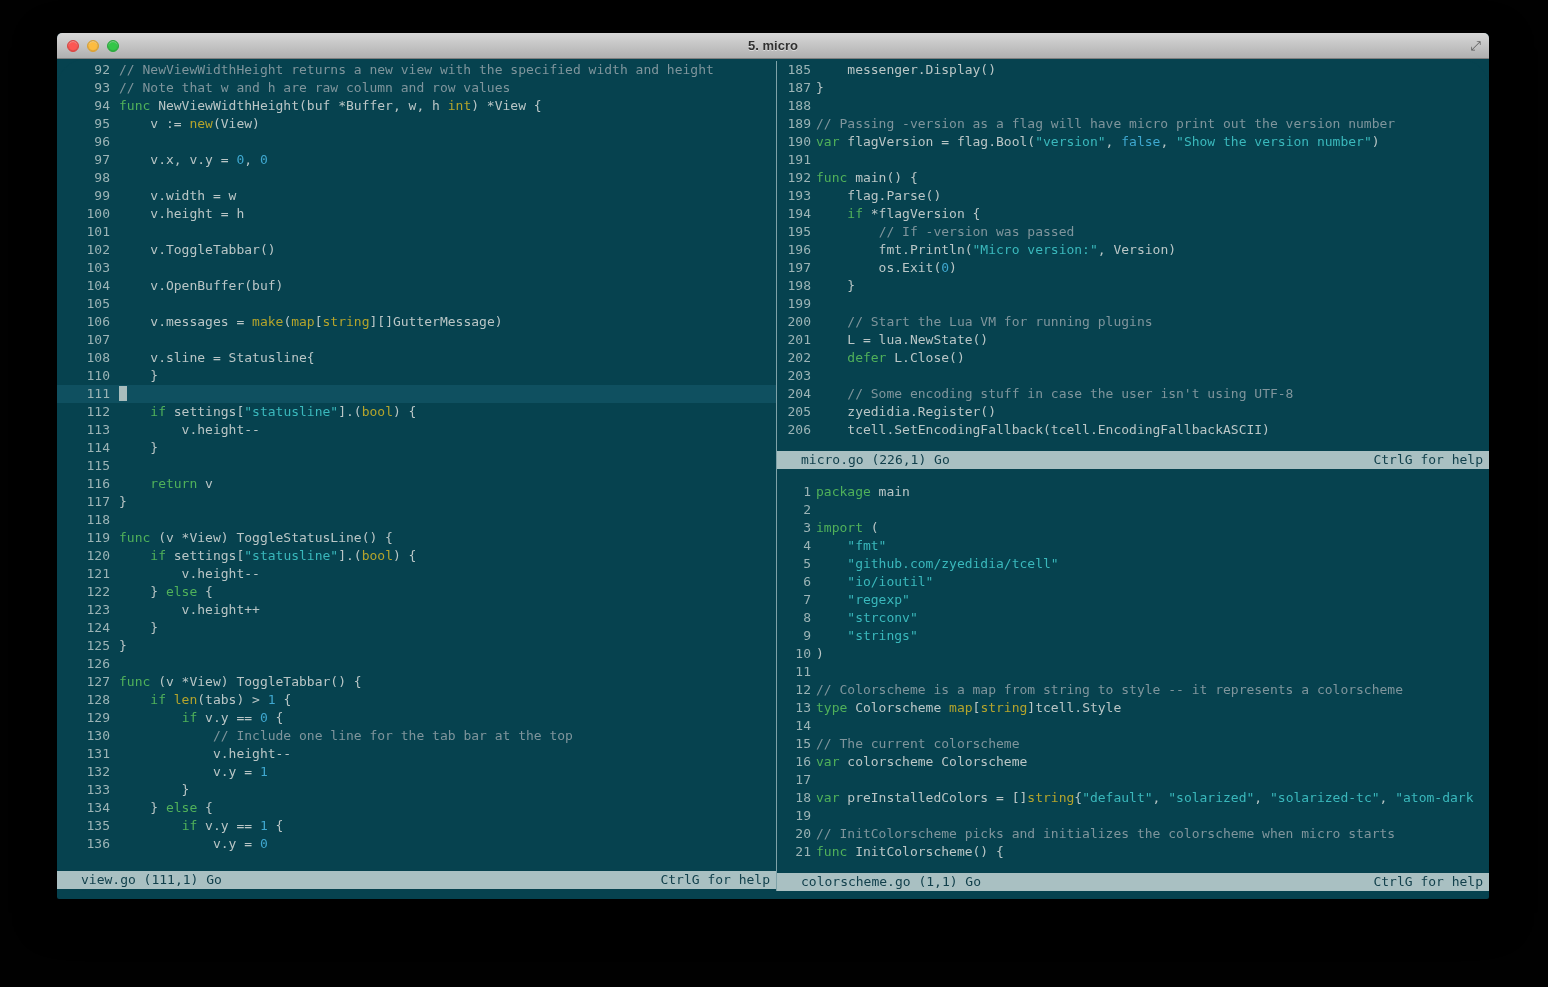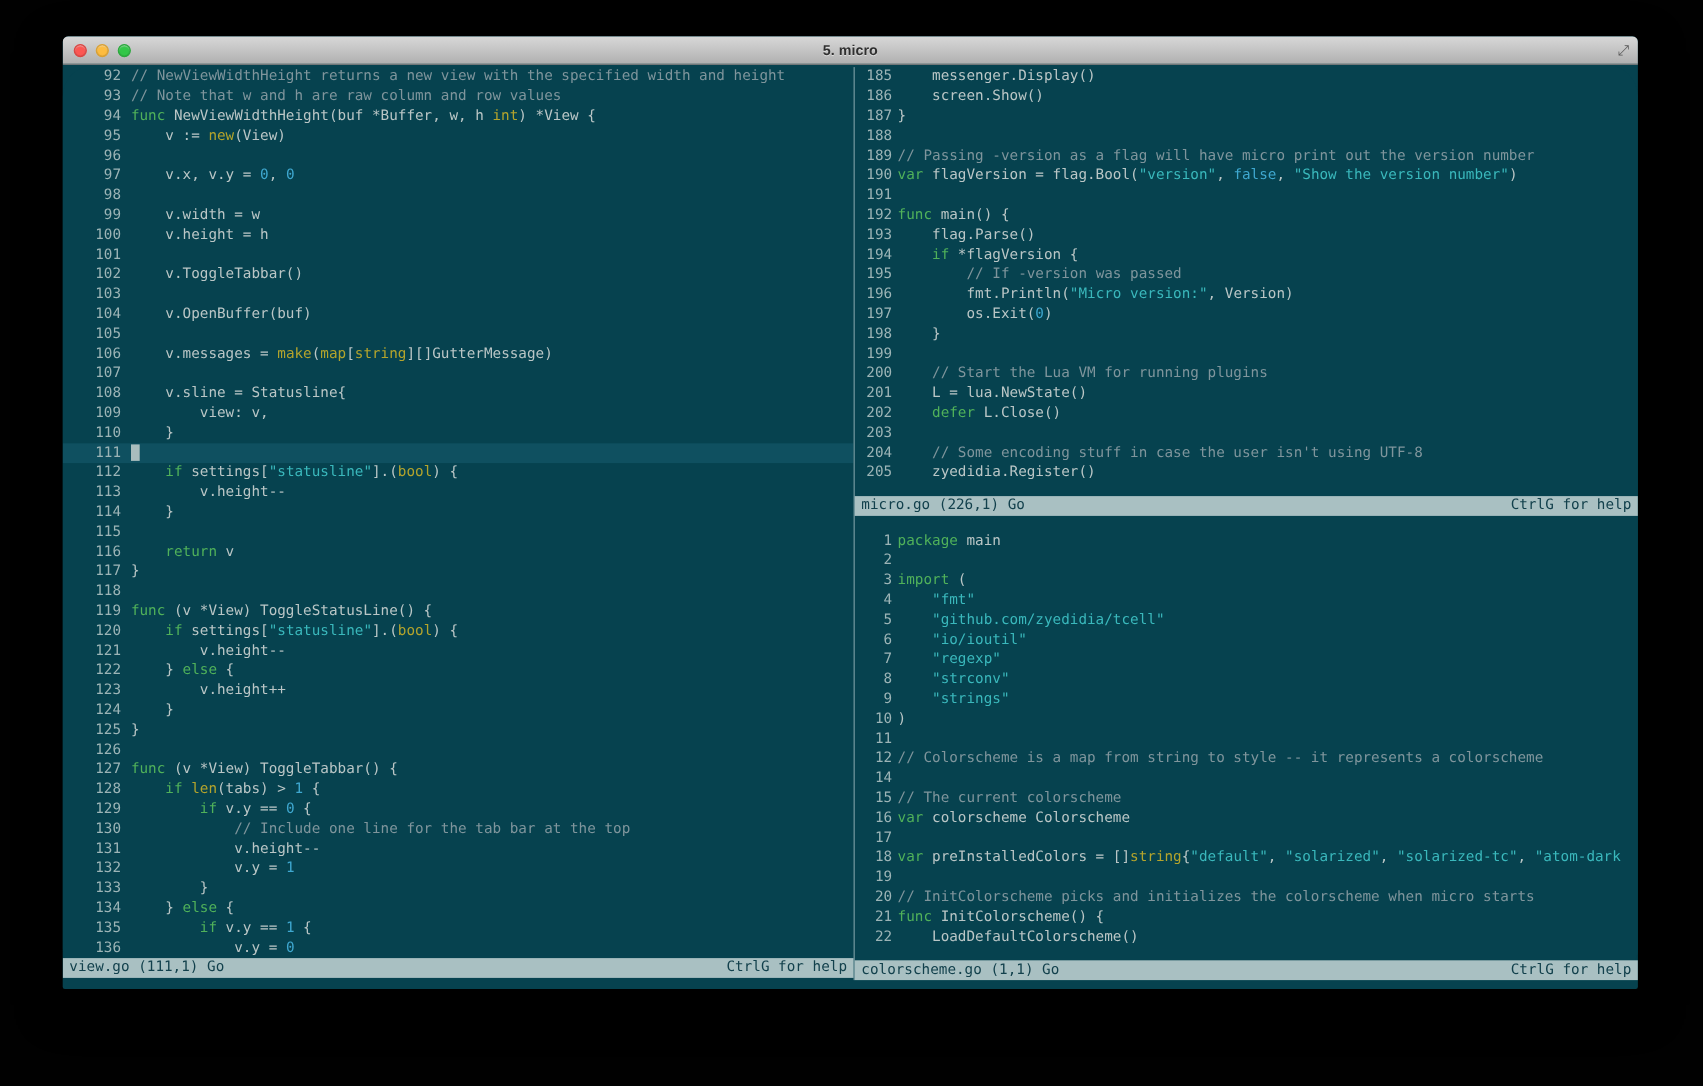--- a/index.html
+++ b/index.html
@@ -59,21 +59,21 @@
   .tok-c { color:var(--comment,#7f959c); }
   .tok-k { color:var(--keyword,#50b15a); }
   .tok-s { color:var(--string,#3ab8bc); }
   .tok-b { color:var(--builtin,#b4a42c); }
   .tok-n { color:var(--number,#3fa8d0); }
 
   .statusbar {
     height:18px; line-height:18px; flex:none;
     background:var(--statusbar-bg,#a9c0c2); color:var(--statusbar-fg,#12404c);
     display:flex; justify-content:space-between;
-    padding:0 6px 0 6px; white-space:pre; overflow:hidden;
+    padding:0 6px 0 24px; white-space:pre; overflow:hidden;
   }
 </style>
 </head>
 <body>
 
 <div class="desktop">
   <div class="window">
 
     <div class="titlebar">
       <div class="traffic-lights">
@@ -99,21 +99,20 @@
             <div class="code-line"><span class="gutter">99</span><span class="line-content"><span class="tok-p">    v.width = w</span></span></div>
             <div class="code-line"><span class="gutter">100</span><span class="line-content"><span class="tok-p">    v.height = h</span></span></div>
             <div class="code-line"><span class="gutter">101</span><span class="line-content"></span></div>
             <div class="code-line"><span class="gutter">102</span><span class="line-content"><span class="tok-p">    v.ToggleTabbar()</span></span></div>
             <div class="code-line"><span class="gutter">103</span><span class="line-content"></span></div>
             <div class="code-line"><span class="gutter">104</span><span class="line-content"><span class="tok-p">    v.OpenBuffer(buf)</span></span></div>
             <div class="code-line"><span class="gutter">105</span><span class="line-content"></span></div>
             <div class="code-line"><span class="gutter">106</span><span class="line-content"><span class="tok-p">    v.messages = </span><span class="tok-b">make</span><span class="tok-p">(</span><span class="tok-b">map</span><span class="tok-p">[</span><span class="tok-b">string</span><span class="tok-p">][]GutterMessage)</span></span></div>
             <div class="code-line"><span class="gutter">107</span><span class="line-content"></span></div>
             <div class="code-line"><span class="gutter">108</span><span class="line-content"><span class="tok-p">    v.sline = Statusline{</span></span></div>
-            <div class="code-line"><span class="gutter">109</span><span class="line-content"><span class="tok-p">        view: v,</span></span></div>
             <div class="code-line"><span class="gutter">110</span><span class="line-content"><span class="tok-p">    }</span></span></div>
             <div class="code-line current"><span class="gutter">111</span><span class="line-content"><span class="cursor"></span></span></div>
             <div class="code-line"><span class="gutter">112</span><span class="line-content"><span class="tok-p">    </span><span class="tok-k">if</span><span class="tok-p"> settings[</span><span class="tok-s">"statusline"</span><span class="tok-p">].(</span><span class="tok-b">bool</span><span class="tok-p">) {</span></span></div>
             <div class="code-line"><span class="gutter">113</span><span class="line-content"><span class="tok-p">        v.height--</span></span></div>
             <div class="code-line"><span class="gutter">114</span><span class="line-content"><span class="tok-p">    }</span></span></div>
             <div class="code-line"><span class="gutter">115</span><span class="line-content"></span></div>
             <div class="code-line"><span class="gutter">116</span><span class="line-content"><span class="tok-p">    </span><span class="tok-k">return</span><span class="tok-p"> v</span></span></div>
             <div class="code-line"><span class="gutter">117</span><span class="line-content"><span class="tok-p">}</span></span></div>
             <div class="code-line"><span class="gutter">118</span><span class="line-content"></span></div>
             <div class="code-line"><span class="gutter">119</span><span class="line-content"><span class="tok-k">func</span><span class="tok-p"> (v *View) ToggleStatusLine() {</span></span></div>
@@ -137,21 +136,20 @@
           </div>
         <div class="statusbar">
           <span>view.go (111,1) Go</span>
           <span>CtrlG for help</span>
         </div>
       </div>
 
       <div class="right-col">
         <div class="pane pane-right pane-tr">
             <div class="code-line"><span class="gutter">185</span><span class="line-content"><span class="tok-p">    messenger.Display()</span></span></div>
-            <div class="code-line"><span class="gutter">186</span><span class="line-content"><span class="tok-p">    screen.Show()</span></span></div>
             <div class="code-line"><span class="gutter">187</span><span class="line-content"><span class="tok-p">}</span></span></div>
             <div class="code-line"><span class="gutter">188</span><span class="line-content"></span></div>
             <div class="code-line"><span class="gutter">189</span><span class="line-content"><span class="tok-c">// Passing -version as a flag will have micro print out the version number</span></span></div>
             <div class="code-line"><span class="gutter">190</span><span class="line-content"><span class="tok-k">var</span><span class="tok-p"> flagVersion = flag.Bool(</span><span class="tok-s">"version"</span><span class="tok-p">, </span><span class="tok-n">false</span><span class="tok-p">, </span><span class="tok-s">"Show the version number"</span><span class="tok-p">)</span></span></div>
             <div class="code-line"><span class="gutter">191</span><span class="line-content"></span></div>
             <div class="code-line"><span class="gutter">192</span><span class="line-content"><span class="tok-k">func</span><span class="tok-p"> main() {</span></span></div>
             <div class="code-line"><span class="gutter">193</span><span class="line-content"><span class="tok-p">    flag.Parse()</span></span></div>
             <div class="code-line"><span class="gutter">194</span><span class="line-content"><span class="tok-p">    </span><span class="tok-k">if</span><span class="tok-p"> *flagVersion {</span></span></div>
             <div class="code-line"><span class="gutter">195</span><span class="line-content"><span class="tok-p">        </span><span class="tok-c">// If -version was passed</span></span></div>
             <div class="code-line"><span class="gutter">196</span><span class="line-content"><span class="tok-p">        fmt.Println(</span><span class="tok-s">"Micro version:"</span><span class="tok-p">, Version)</span></span></div>
@@ -176,20 +174,21 @@
             <div class="code-line"><span class="gutter">3</span><span class="line-content"><span class="tok-k">import</span><span class="tok-p"> (</span></span></div>
             <div class="code-line"><span class="gutter">4</span><span class="line-content"><span class="tok-p">    </span><span class="tok-s">"fmt"</span></span></div>
             <div class="code-line"><span class="gutter">5</span><span class="line-content"><span class="tok-p">    </span><span class="tok-s">"github.com/zyedidia/tcell"</span></span></div>
             <div class="code-line"><span class="gutter">6</span><span class="line-content"><span class="tok-p">    </span><span class="tok-s">"io/ioutil"</span></span></div>
             <div class="code-line"><span class="gutter">7</span><span class="line-content"><span class="tok-p">    </span><span class="tok-s">"regexp"</span></span></div>
             <div class="code-line"><span class="gutter">8</span><span class="line-content"><span class="tok-p">    </span><span class="tok-s">"strconv"</span></span></div>
             <div class="code-line"><span class="gutter">9</span><span class="line-content"><span class="tok-p">    </span><span class="tok-s">"strings"</span></span></div>
             <div class="code-line"><span class="gutter">10</span><span class="line-content"><span class="tok-p">)</span></span></div>
             <div class="code-line"><span class="gutter">11</span><span class="line-content"></span></div>
             <div class="code-line"><span class="gutter">12</span><span class="line-content"><span class="tok-c">// Colorscheme is a map from string to style -- it represents a colorscheme</span></span></div>
+            <div class="code-line"><span class="gutter">13</span><span class="line-content"><span class="tok-k">type</span><span class="tok-p"> Colorscheme </span><span class="tok-b">map</span><span class="tok-p">[</span><span class="tok-b">string</span><span class="tok-p">]tcell.Style</span></span></div>
             <div class="code-line"><span class="gutter">14</span><span class="line-content"></span></div>
             <div class="code-line"><span class="gutter">15</span><span class="line-content"><span class="tok-c">// The current colorscheme</span></span></div>
             <div class="code-line"><span class="gutter">16</span><span class="line-content"><span class="tok-k">var</span><span class="tok-p"> colorscheme Colorscheme</span></span></div>
             <div class="code-line"><span class="gutter">17</span><span class="line-content"></span></div>
             <div class="code-line"><span class="gutter">18</span><span class="line-content"><span class="tok-k">var</span><span class="tok-p"> preInstalledColors = []</span><span class="tok-b">string</span><span class="tok-p">{</span><span class="tok-s">"default"</span><span class="tok-p">, </span><span class="tok-s">"solarized"</span><span class="tok-p">, </span><span class="tok-s">"solarized-tc"</span><span class="tok-p">, </span><span class="tok-s">"atom-dark</span></span></div>
             <div class="code-line"><span class="gutter">19</span><span class="line-content"></span></div>
             <div class="code-line"><span class="gutter">20</span><span class="line-content"><span class="tok-c">// InitColorscheme picks and initializes the colorscheme when micro starts</span></span></div>
             <div class="code-line"><span class="gutter">21</span><span class="line-content"><span class="tok-k">func</span><span class="tok-p"> InitColorscheme() {</span></span></div>
             <div class="code-line"><span class="gutter">22</span><span class="line-content"><span class="tok-p">    LoadDefaultColorscheme()</span></span></div>
           </div>

